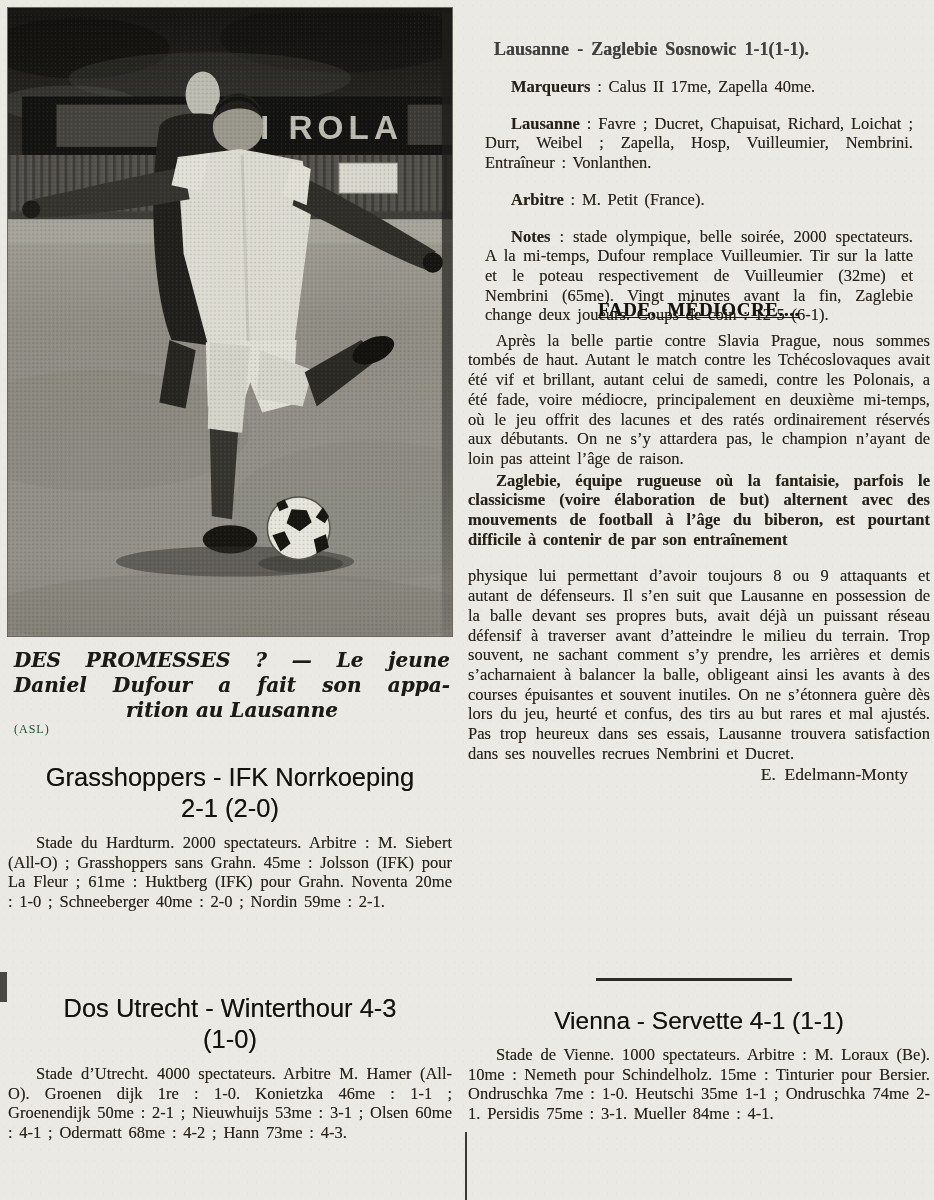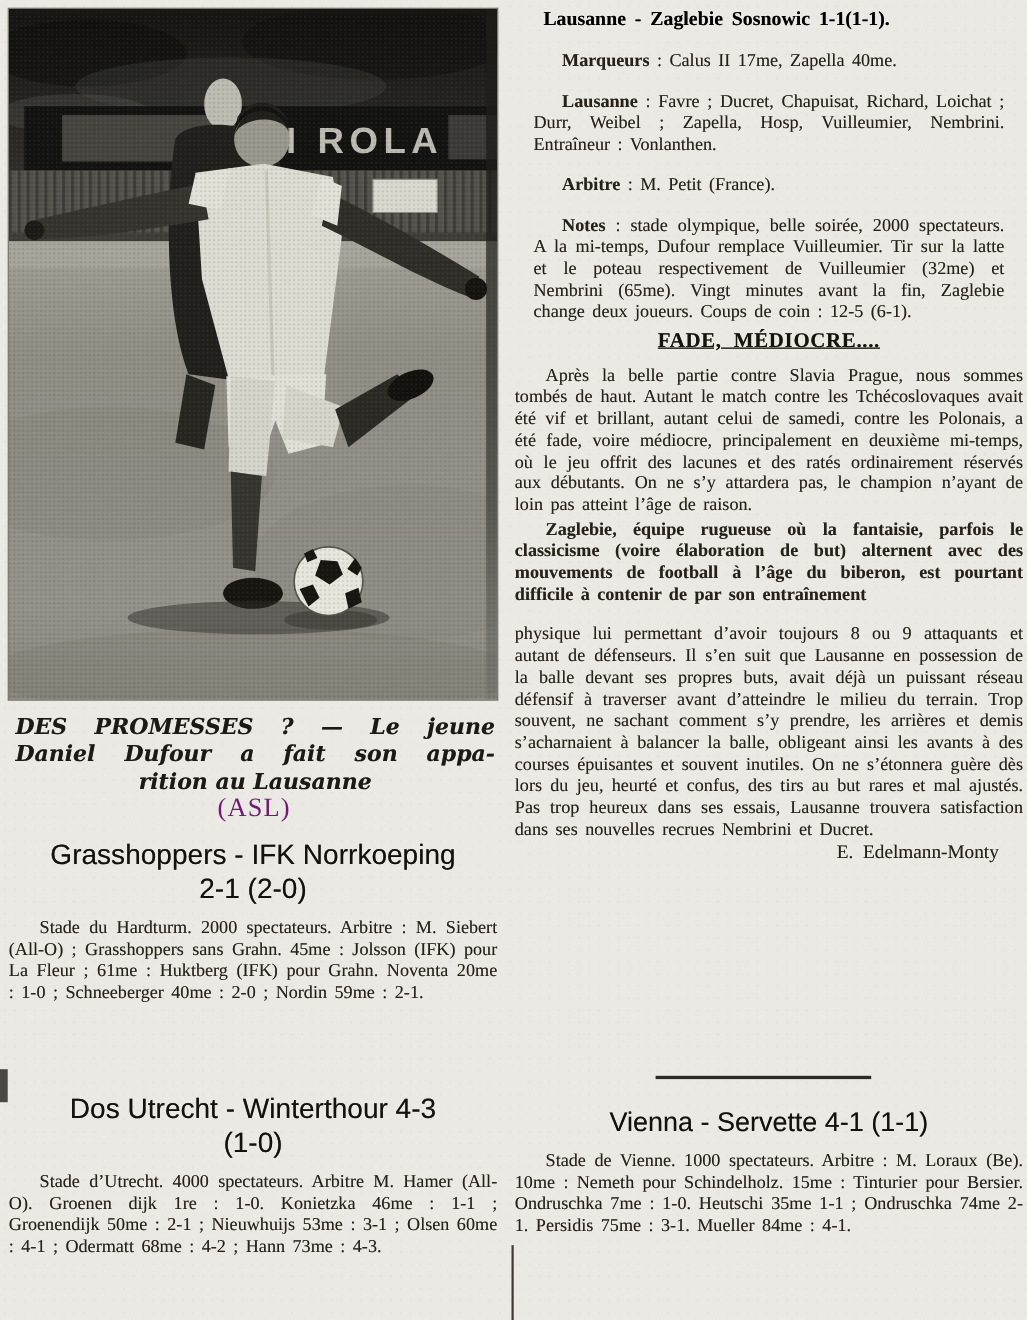--- a/index.html
+++ b/index.html
@@ -19,44 +19,44 @@
          outline:1px solid #6a675e;}
   .photo svg{display:block;width:100%;height:100%;}
 
   
   .caption{left:14px;top:648px;width:436px;
     font-family:"DejaVu Serif", serif;font-weight:bold;font-style:italic;
     font-size:20px;line-height:25px;color:#1c1a14;
     text-shadow:0 0 .6px rgba(25,22,16,.5);}
   .caption .cl{text-align:justify;text-align-last:justify;}
   .caption .cl:nth-child(3){text-align:center;text-align-last:center;}
-  .credit{left:14px;top:722px;width:434px;text-align:center;
-    font-size:24px;letter-spacing:1px;color:#701a75;}
+  .credit{left:14px;top:722px;width:434px;text-align:left;
+    font-size:12px;letter-spacing:1px;color:#14532d;}
 
   
   .headline{font-family:"Liberation Sans", sans-serif;font-weight:normal;
     text-align:center;color:#14120c;line-height:31px;
     text-shadow:0 0 .5px rgba(20,18,12,.6);}
   .body-text{font-size:16.5px;line-height:19.7px;text-align:justify;
     word-spacing:.16em;color:#262219;
     text-shadow:0 0 .5px rgba(35,30,22,.45);}
   .body-text p{margin:0;text-indent:28px;}
   .lead{font-weight:bold;}
 
   .article-gh{left:8px;top:762px;width:444px;}
   .article-gh .headline{font-size:25.5px;}
   .article-dos{left:8px;top:993px;width:444px;}
   .article-dos .headline{font-size:25.5px;}
   .article-body{margin-top:9px;}
 
   
   .report{left:468px;top:6px;width:462px;}
   .report-title{font-weight:bold;font-size:18px;line-height:22px;
-    text-indent:26px;color:#000000;word-spacing:.2em;
-    text-shadow:0 0 .5px rgba(20,16,10,.6);}
+    text-indent:26px;color:#404040;word-spacing:.2em;
+    text-shadow:0 0 .5px rgba(20,16,10,.6);margin-top:32px;}
   .report .entry{margin:17px;text-indent:26px;}
 
   .editorial{left:468px;top:300px;width:462px;}
   .editorial-title{font-weight:bold;font-size:19px;text-align:center;
     letter-spacing:.6px;word-spacing:.3em;color:#17140e;margin:0 0 11px 0;
     text-shadow:0 0 .5px rgba(20,16,10,.6);text-decoration:underline;}
   .editorial p{margin:0;}
   .editorial p:nth-of-type(2){margin-top:2px;font-weight:bold;}
   .editorial p:nth-of-type(3){margin-top:17px;text-indent:0;}
   .signature{text-align:right;padding-right:22px;font-size:17.5px;

